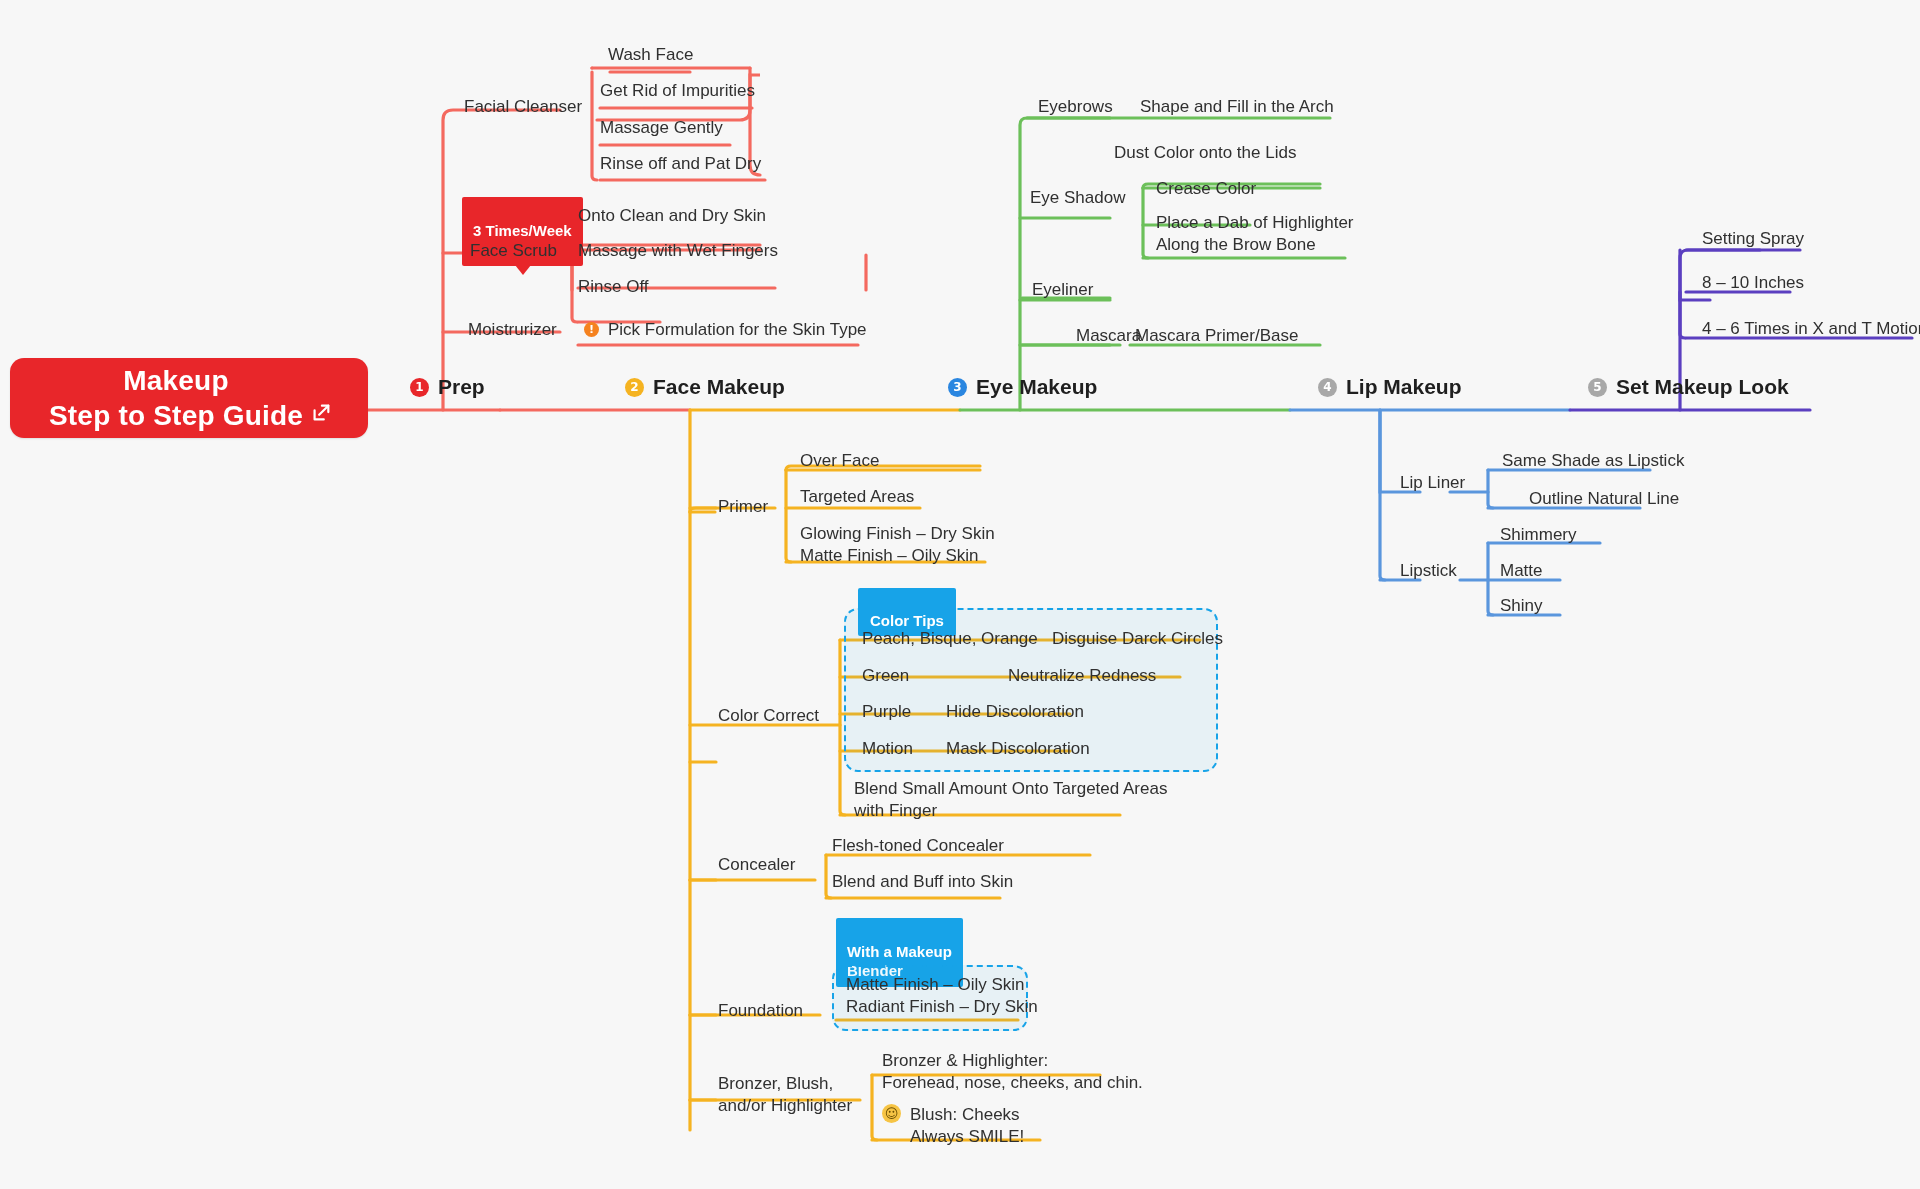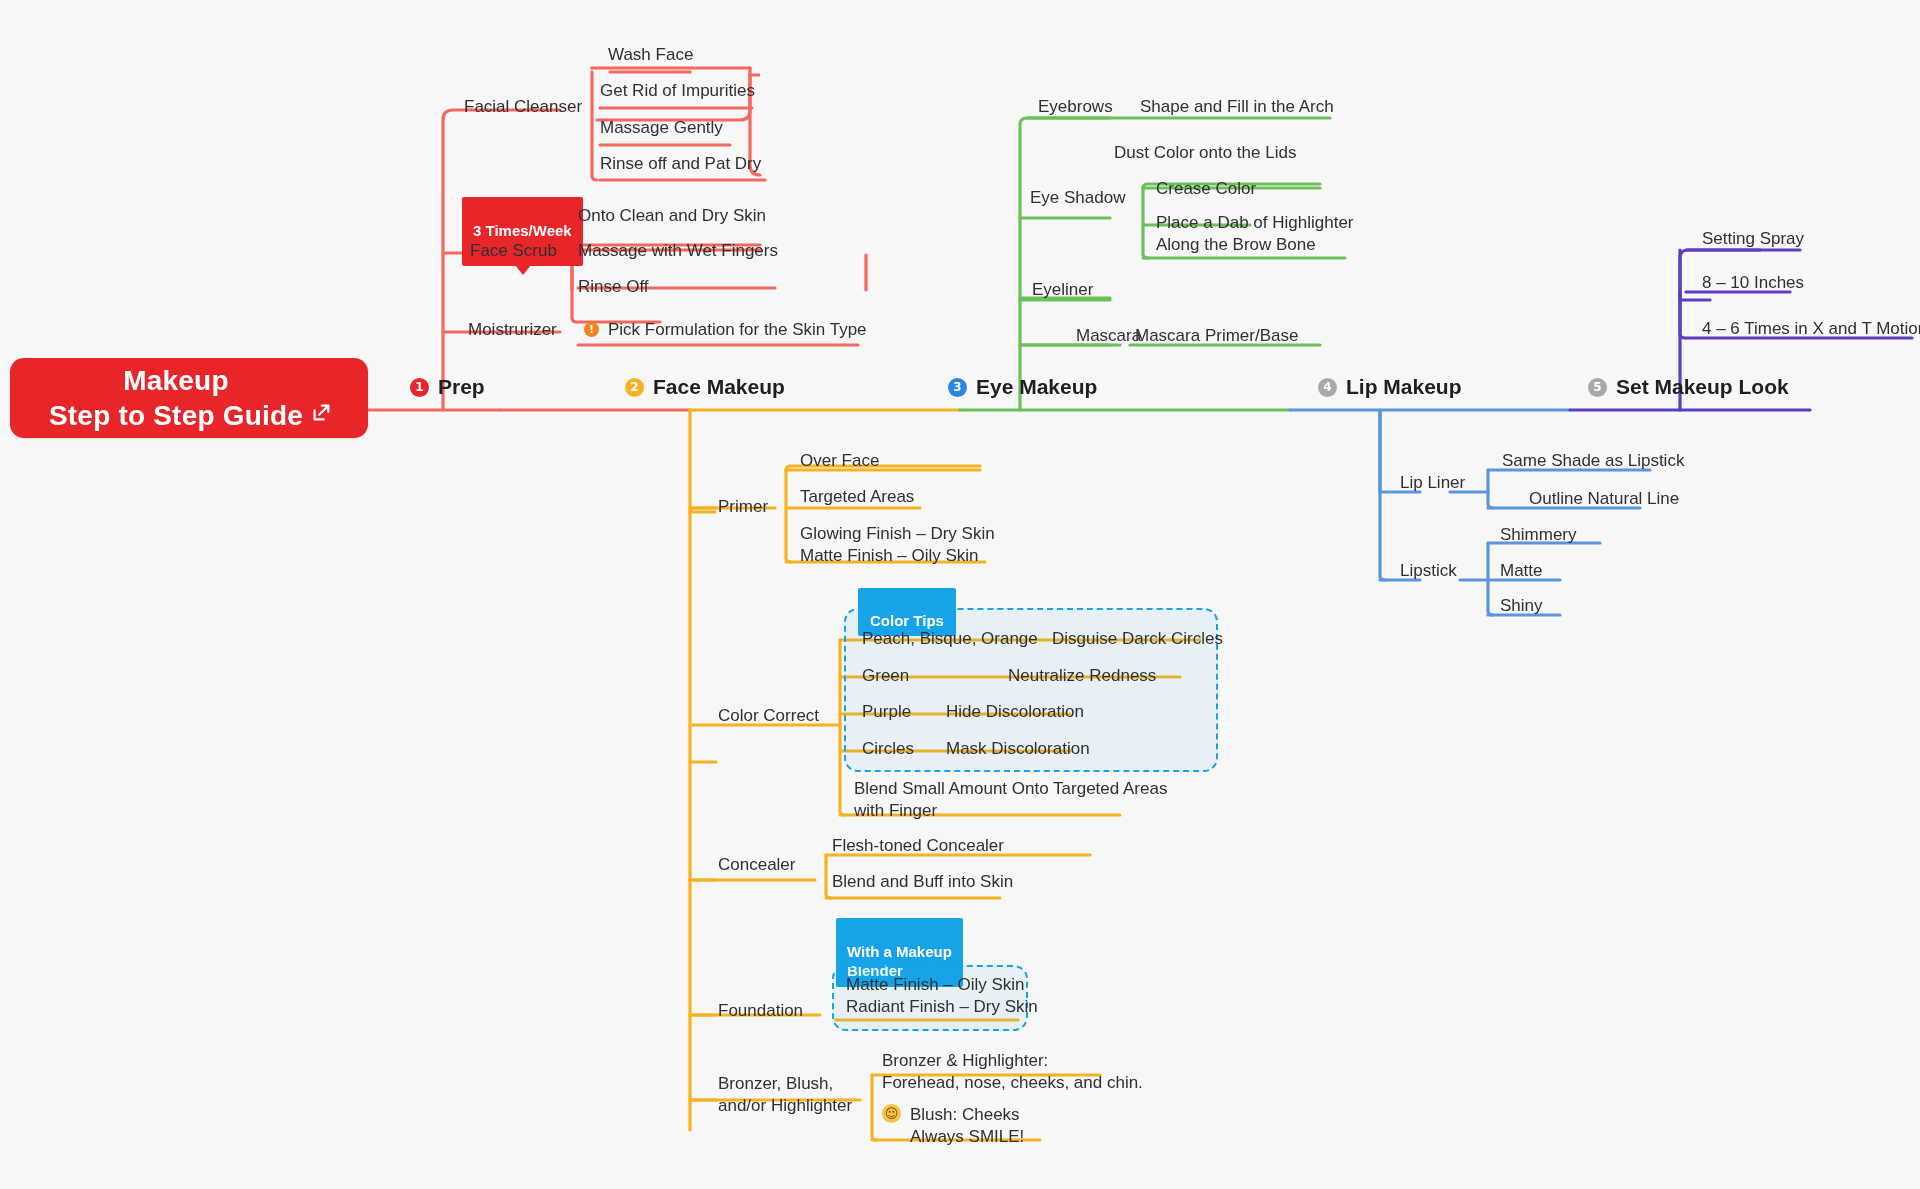--- a/index.html
+++ b/index.html
@@ -275,21 +275,21 @@
 <div class="dashbox" style="left:844px;top:608px;width:370px;height:160px;"></div>
 <div class="callout blue" style="left:858px;top:588px;padding:5px 12px;">
   <span>Color Tips</span>
 </div>
 <div class="node" style="left:862px;top:628px;">Peach, Bisque, Orange</div>
 <div class="node" style="left:1052px;top:628px;">Disguise Darck Circles</div>
 <div class="node" style="left:862px;top:665px;">Green</div>
 <div class="node" style="left:968px;top:665px;margin-left:40px;">Neutralize Redness</div>
 <div class="node" style="left:862px;top:701px;">Purple</div>
 <div class="node" style="left:946px;top:701px;">Hide Discoloration</div>
-<div class="node" style="left:862px;top:738px;">Circles</div>
+<div class="node" style="left:862px;top:738px;">Motion</div>
 <div class="node" style="left:946px;top:738px;">Mask Discoloration</div>
 <div class="node multi" style="left:854px;top:778px;">Blend Small Amount Onto Targeted Areas
 with Finger</div>
 
 <div class="node" style="left:718px;top:854px;">Concealer</div>
 <div class="node" style="left:832px;top:835px;">Flesh-toned Concealer</div>
 <div class="node" style="left:832px;top:871px;">Blend and Buff into Skin</div>
 
 <div class="node" style="left:718px;top:1000px;">Foundation</div>
 <div class="callout blue multi" style="left:836px;top:918px;">

